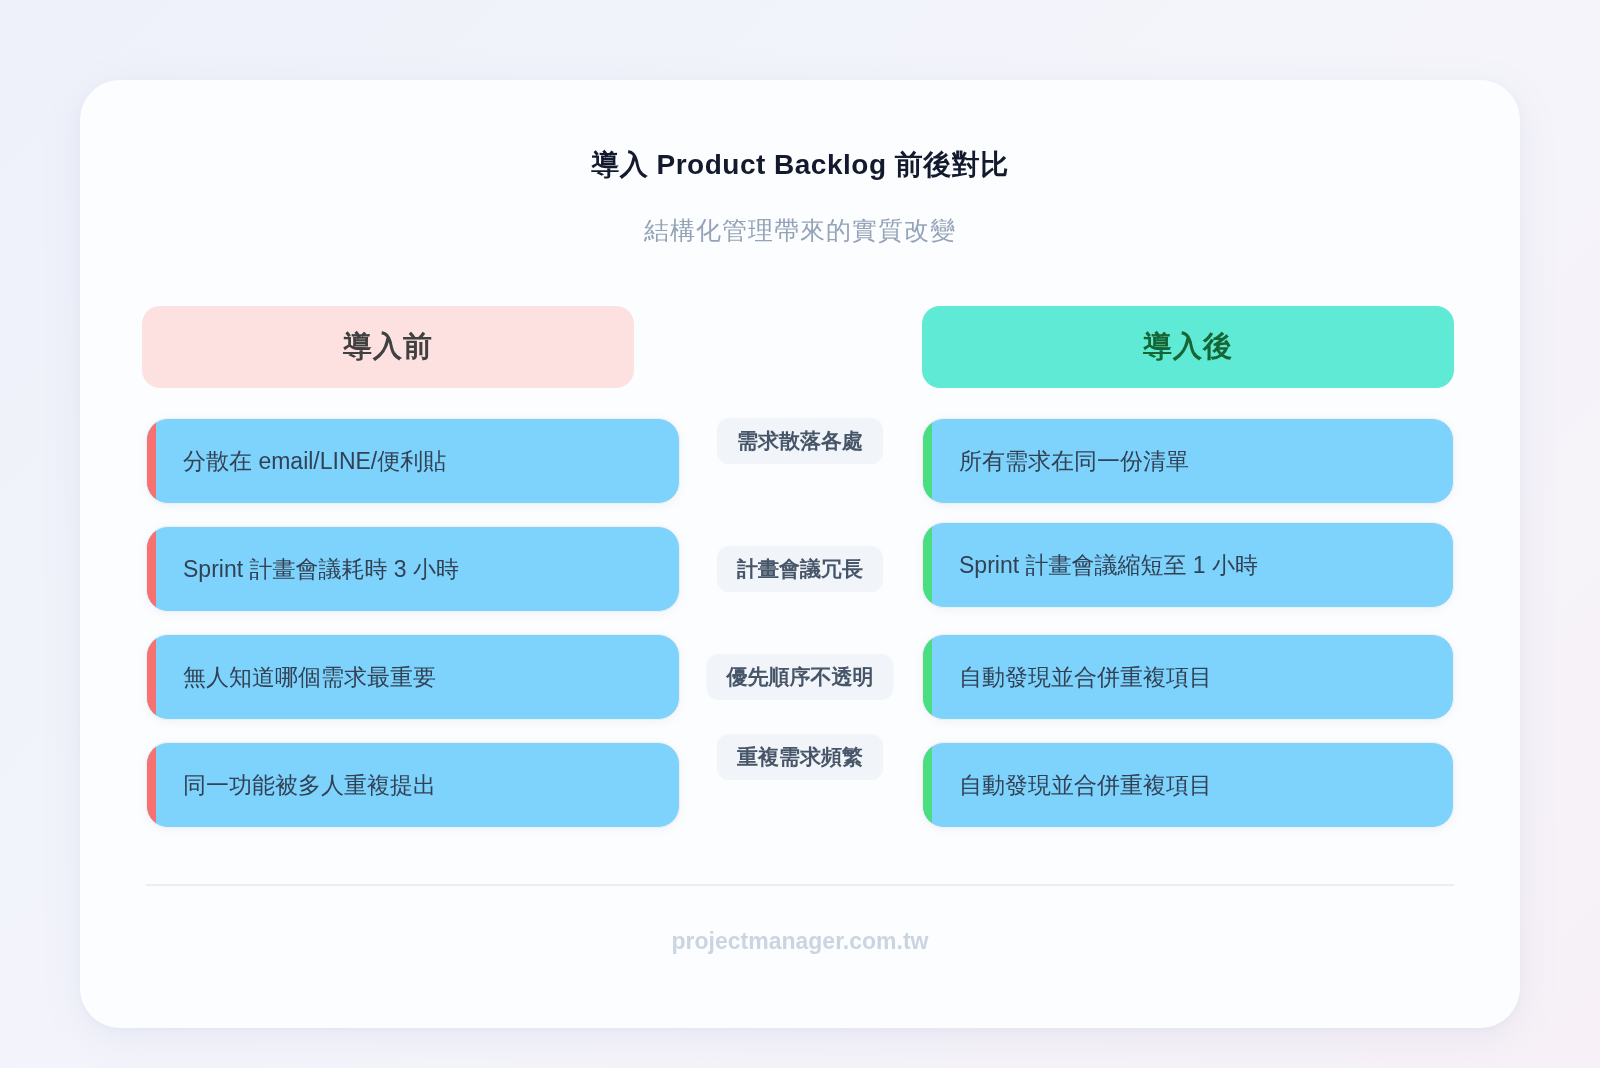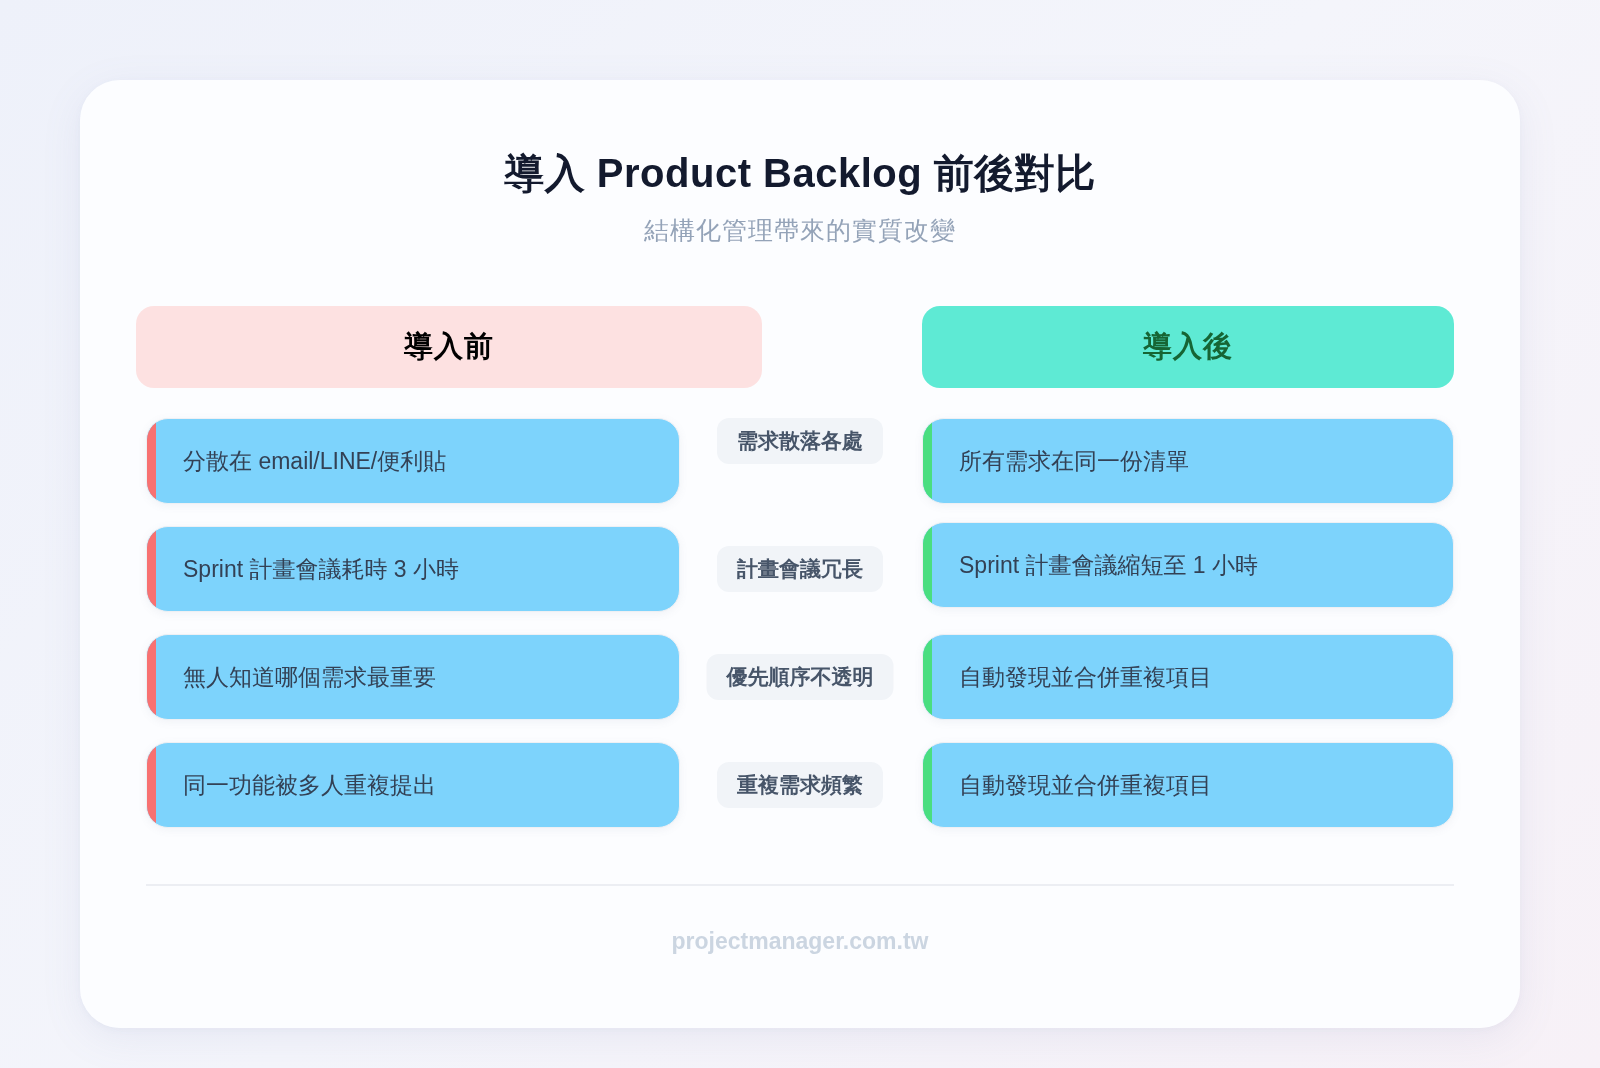--- a/index.html
+++ b/index.html
@@ -13,37 +13,37 @@
       position: absolute;
       left: 80px; top: 80px;
       width: 1440px; height: 948px;
       background: rgba(252,253,255,0.96);
       border-radius: 40px;
       box-shadow: 0 10px 40px rgba(120,130,180,0.10), 0 2px 6px rgba(120,130,180,0.05);
     }
     .title {
       position: absolute; left: 0; right: 0; top: 146px;
       text-align: center;
-      font-size: 40px; font-weight: 700; color: #131a2e;
+      font-size: 28px; font-weight: 700; color: #131a2e;
       letter-spacing: 0.5px;
     }
     .subtitle {
       position: absolute; left: 0; right: 0; top: 214px;
       text-align: center;
       font-size: 25px; color: #94a3b8;
       letter-spacing: 1px;
     }
     .col-head {
       position: absolute; top: 306px; height: 82px;
       border-radius: 18px;
       display: flex; align-items: center; justify-content: center;
       font-size: 29px; font-weight: 700;
       letter-spacing: 1px;
     }
-    .head-before { left: 136px; width: 626px; background: #fde1e1; color: #000000; }
+    .head-before { left: 142px; width: 492px; background: #fde1e1; color: #404040; }
     .head-after  { left: 922px; width: 532px; background: #5eead4; color: #166534; }
 
     .item {
       position: absolute; height: 86px;
       background: #7dd3fc;
       border-radius: 22px;
       box-shadow: 0 2px 8px rgba(100,110,140,0.08);
       border: 1px solid #eef0f4;
       display: flex; align-items: center;
       padding-left: 36px;
@@ -110,19 +110,19 @@
   <span>無人知道哪個需求最重要</span>
 </div>
 <div class="tag" style="top:654px;">優先順序不透明</div>
 <div class="item after" style="top:634px;">
   <span>自動發現並合併重複項目</span>
 </div>
 
 <div class="item before" style="top:742px;">
   <span>同一功能被多人重複提出</span>
 </div>
-<div class="tag" style="top:762px;">重複需求頻繁</div>
+<div class="tag" style="top:734px;">重複需求頻繁</div>
 <div class="item after" style="top:742px;">
   <span>自動發現並合併重複項目</span>
 </div>
 
 <div class="divider"></div>
 <div class="footer">projectmanager.com.tw</div>
 
 </body></html>

